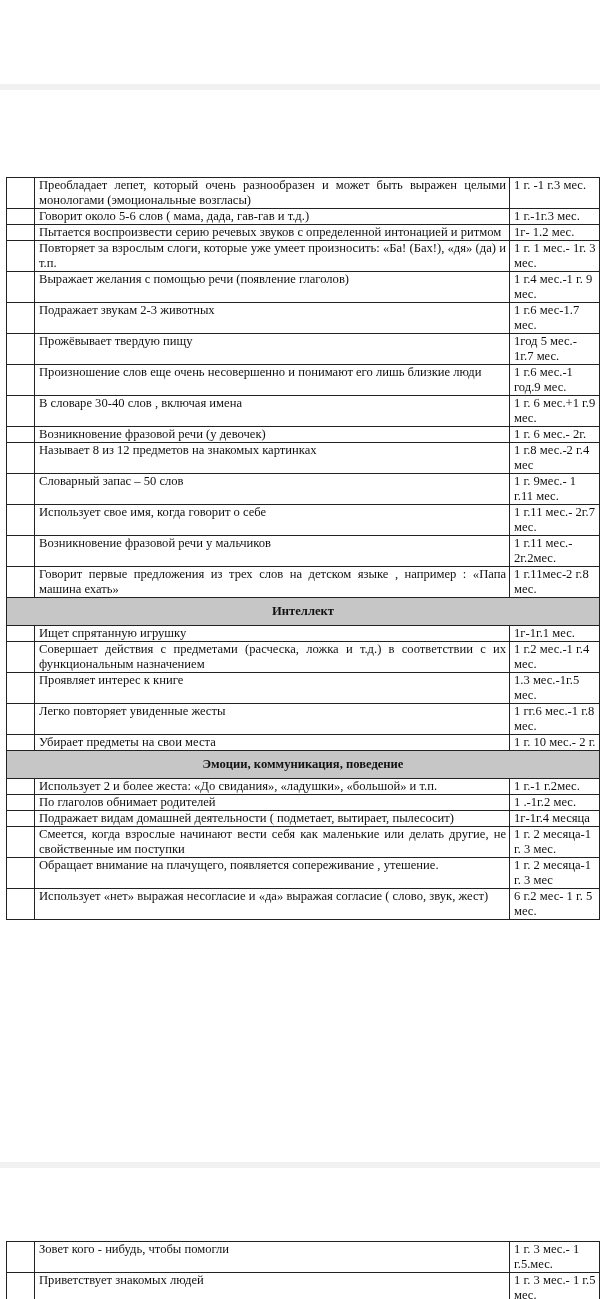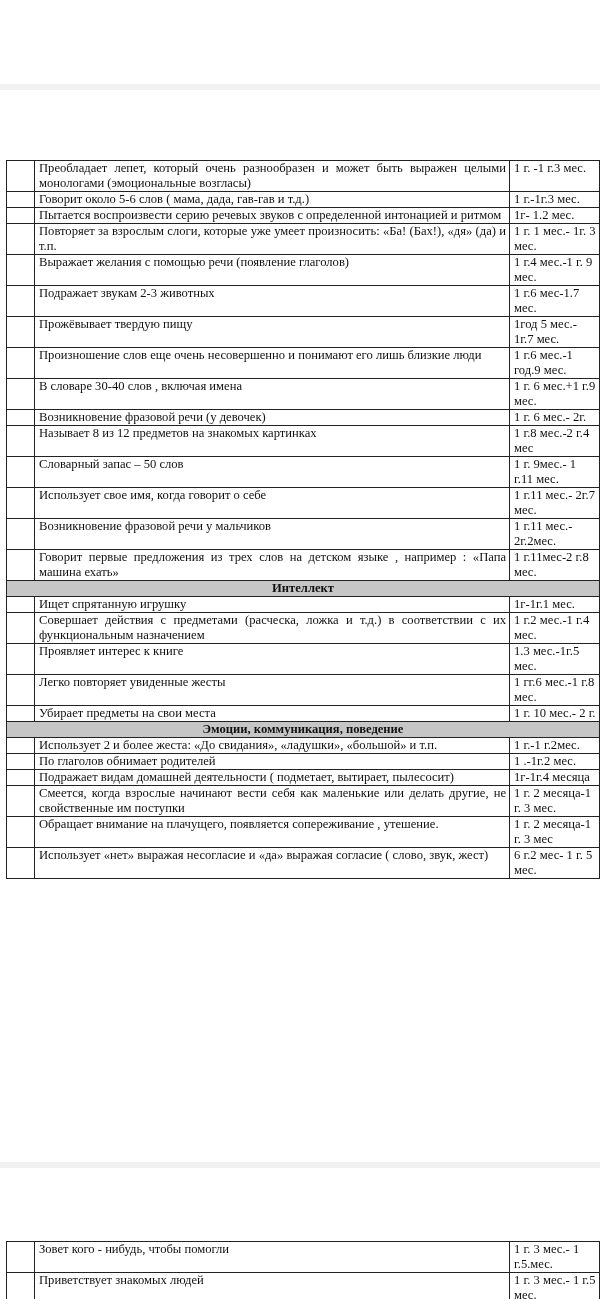--- a/index.html
+++ b/index.html
@@ -28,23 +28,23 @@
     vertical-align: top;
     padding: 0 3px 0 4px;
   }
   td.num { width: 20px; padding: 0; }
   td.age { width: 82px; text-align: left; padding: 0 2px; }
   td.desc { text-align: justify; }
   tr.section td {
     background: #c6c6c6;
     text-align: center;
     font-weight: bold;
-    padding: 0;
-  }
-  .t1 { top: 160px; }
+    padding: 6px;
+  }
+  .t1 { top: 177px; }
   .t2 { top: 1241px; }
 </style>
 </head>
 <body>
 
 <div class="page-gap gap1"></div>
 
 <table class="doc t1">
   <tbody id="tbody1">
       <tr>

